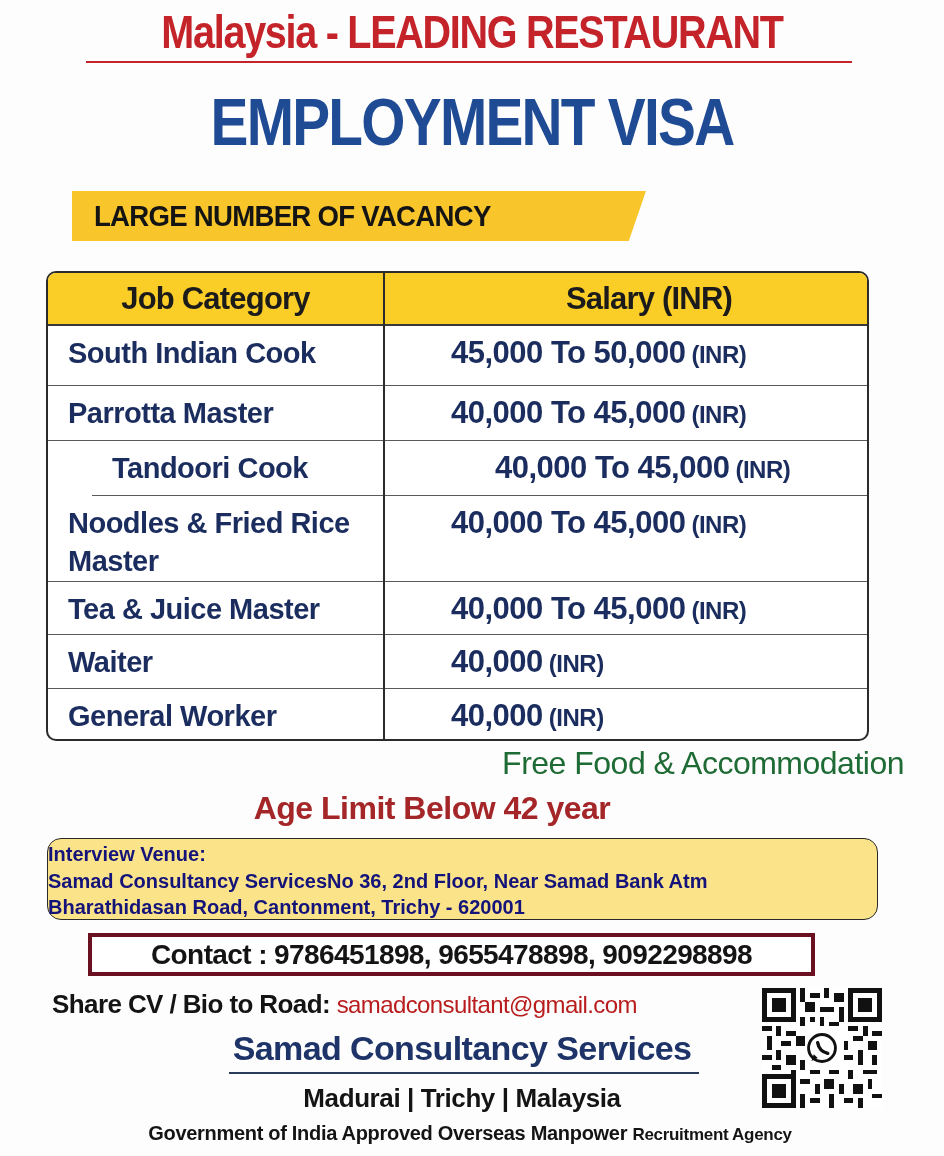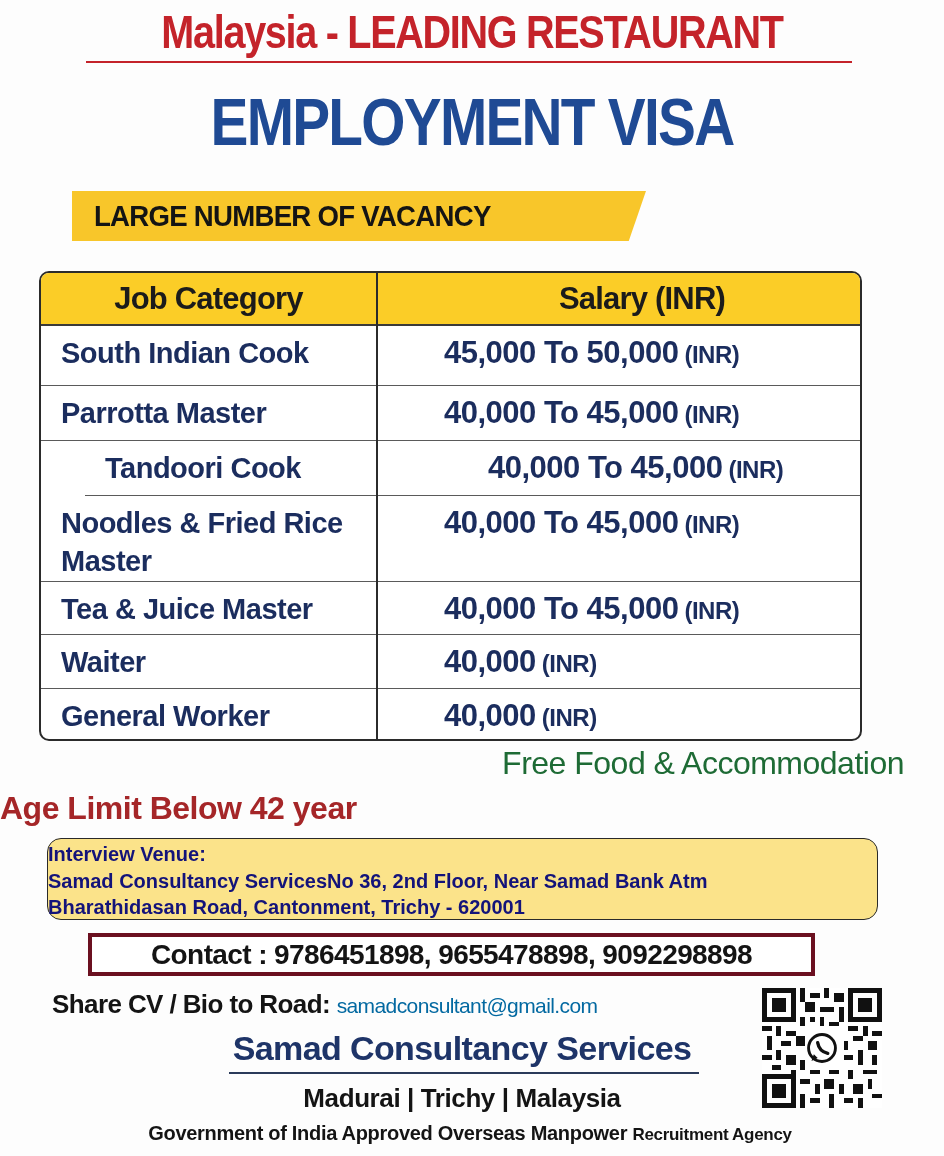--- a/index.html
+++ b/index.html
@@ -33,21 +33,21 @@
   }
   .banner-text {
     left: 94px; top: 195px; width: 540px; height: 42px;
     color: #141414; font-weight: bold; font-size: 30px; letter-spacing: -0.8px;
     line-height: 42px; white-space: nowrap;
     transform: scaleX(0.92); transform-origin: left center;
   }
 
   
   .table {
-    left: 39px; top: 271px; width: 823px; height: 470px;
+    left: 46px; top: 271px; width: 823px; height: 470px;
     border: 2px solid #2b2b2b; border-radius: 10px; overflow: hidden;
     background: #ffffff;
   }
   .thead {
     position: absolute; left: 0; top: 0; width: 100%; height: 53px;
     background: #fbcd27; border-bottom: 2px solid #3a3a3a;
   }
   .th {
     position: absolute; top: 0; height: 51px; line-height: 51px;
     text-align: center; font-weight: bold; font-size: 31px; color: #1b1b1b;
@@ -74,21 +74,21 @@
   }
   .cell-sal .unit { font-size: 24px; margin-left: 6px; }
 
   
   .perk-green {
     left: 0; width: 904px; top: 741px; text-align: right;
     color: #1e6b35; font-weight: normal; font-size: 32px; line-height: 44px;
     letter-spacing: -0.5px;
   }
   .perk-red {
-    left: 0; width: 864px; top: 786px; 
+    left: 0; width: 864px; top: 786px; text-align: center;
     color: #a52628; font-weight: bold; font-size: 32px; line-height: 44px;
     letter-spacing: -0.5px;
   }
 
   
   .venue {
     left: 47px; top: 838px; width: 831px; height: 82px;
     background: #fbe38a; border: 1.5px solid #2a2a2a; border-radius: 14px;
   }
   .venue-line {
@@ -110,21 +110,21 @@
     text-align: center; color: #141414; font-weight: bold; font-size: 28px;
     letter-spacing: -0.6px; white-space: nowrap;
   }
 
   
   .email-line {
     left: 52px; top: 984px; height: 40px; line-height: 40px; white-space: nowrap;
     font-weight: bold; font-size: 26px; letter-spacing: -0.6px;
   }
   .email-label { color: #141414; }
-  .email-value { color: #0369a1; font-weight: normal; font-size: 21px; }
+  .email-value { color: #b91c1c; font-weight: normal; font-size: 24px; }
 
   
   .company {
     left: 200px; top: 1026px; width: 524px; text-align: center;
     color: #1e3468; font-weight: bold; font-size: 34px; line-height: 44px;
     letter-spacing: -0.6px;
   }
   .company-underline {
     left: 229px; width: 470px; top: 1072px; height: 2px; background: #2a3a5a;
   }

